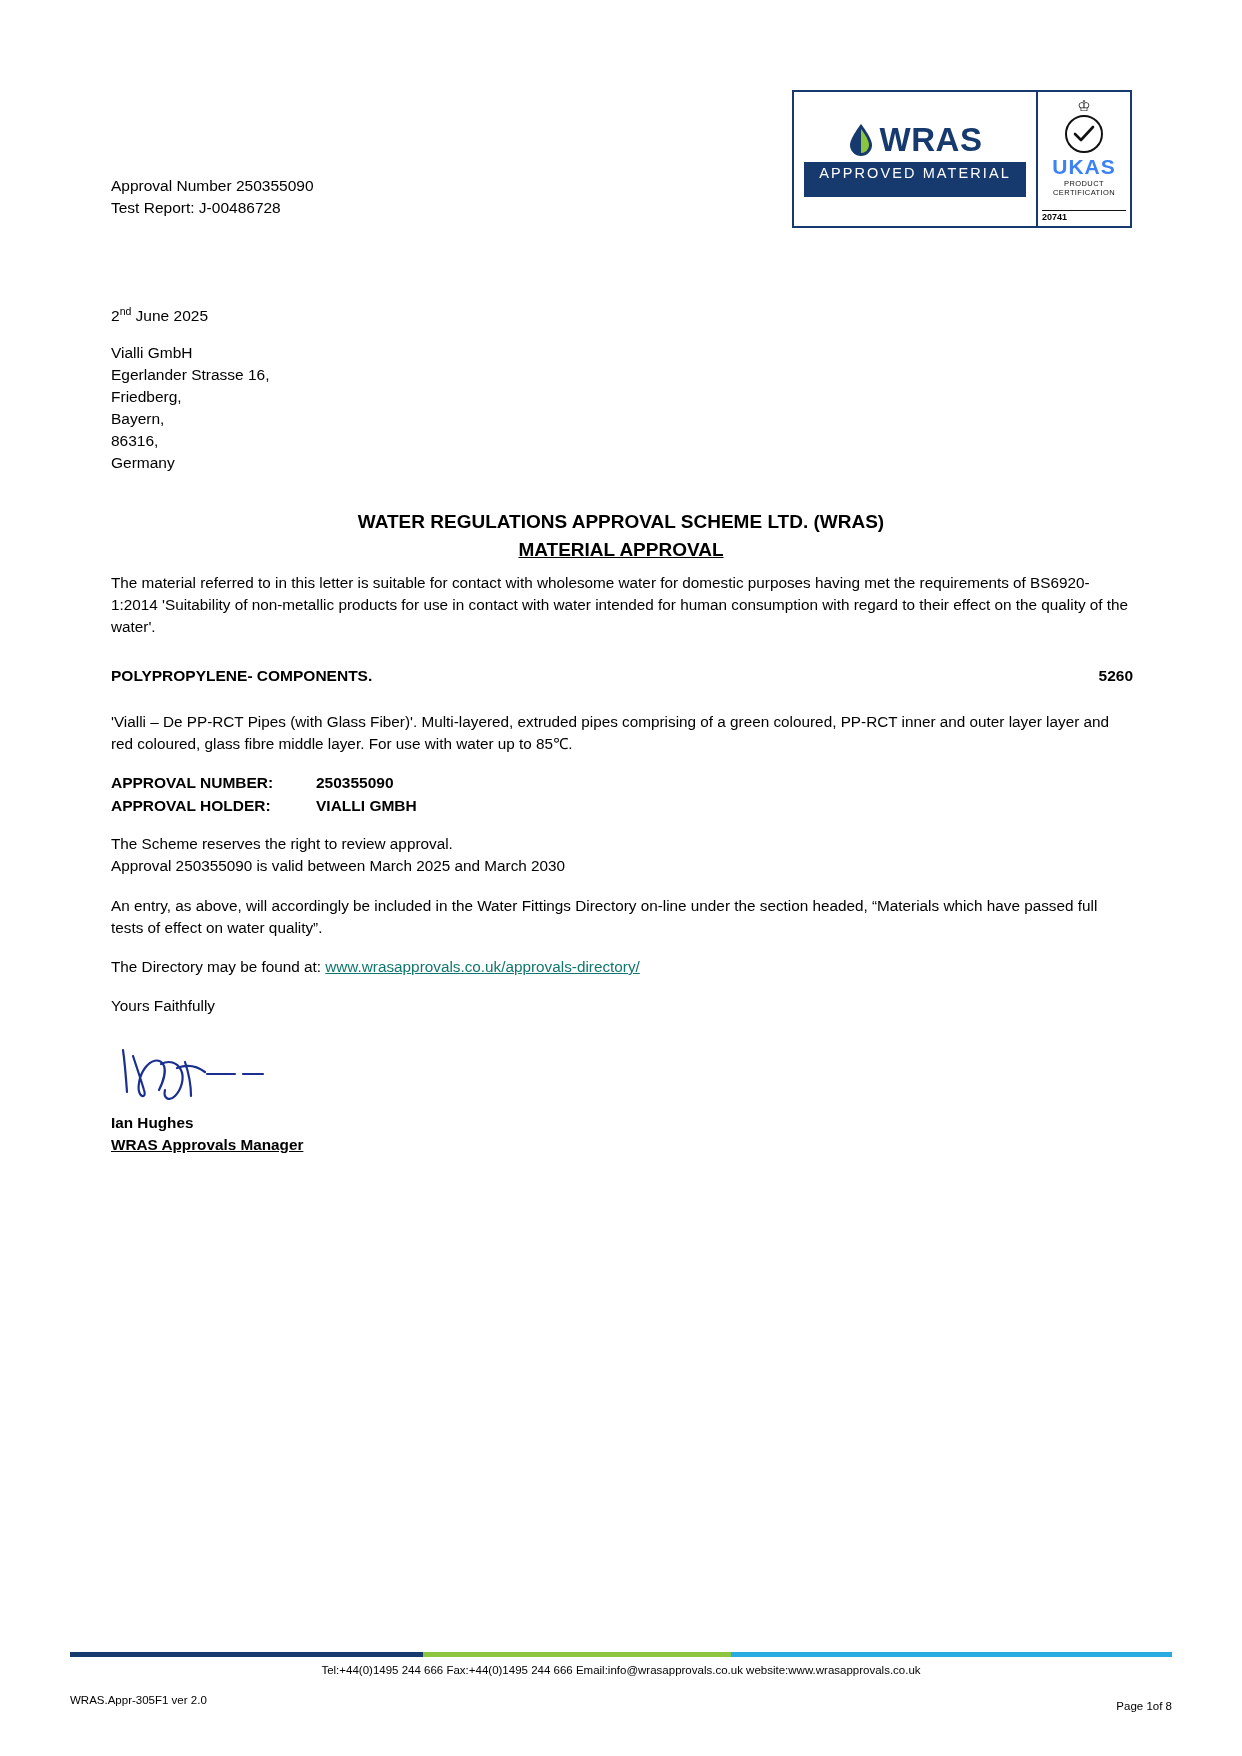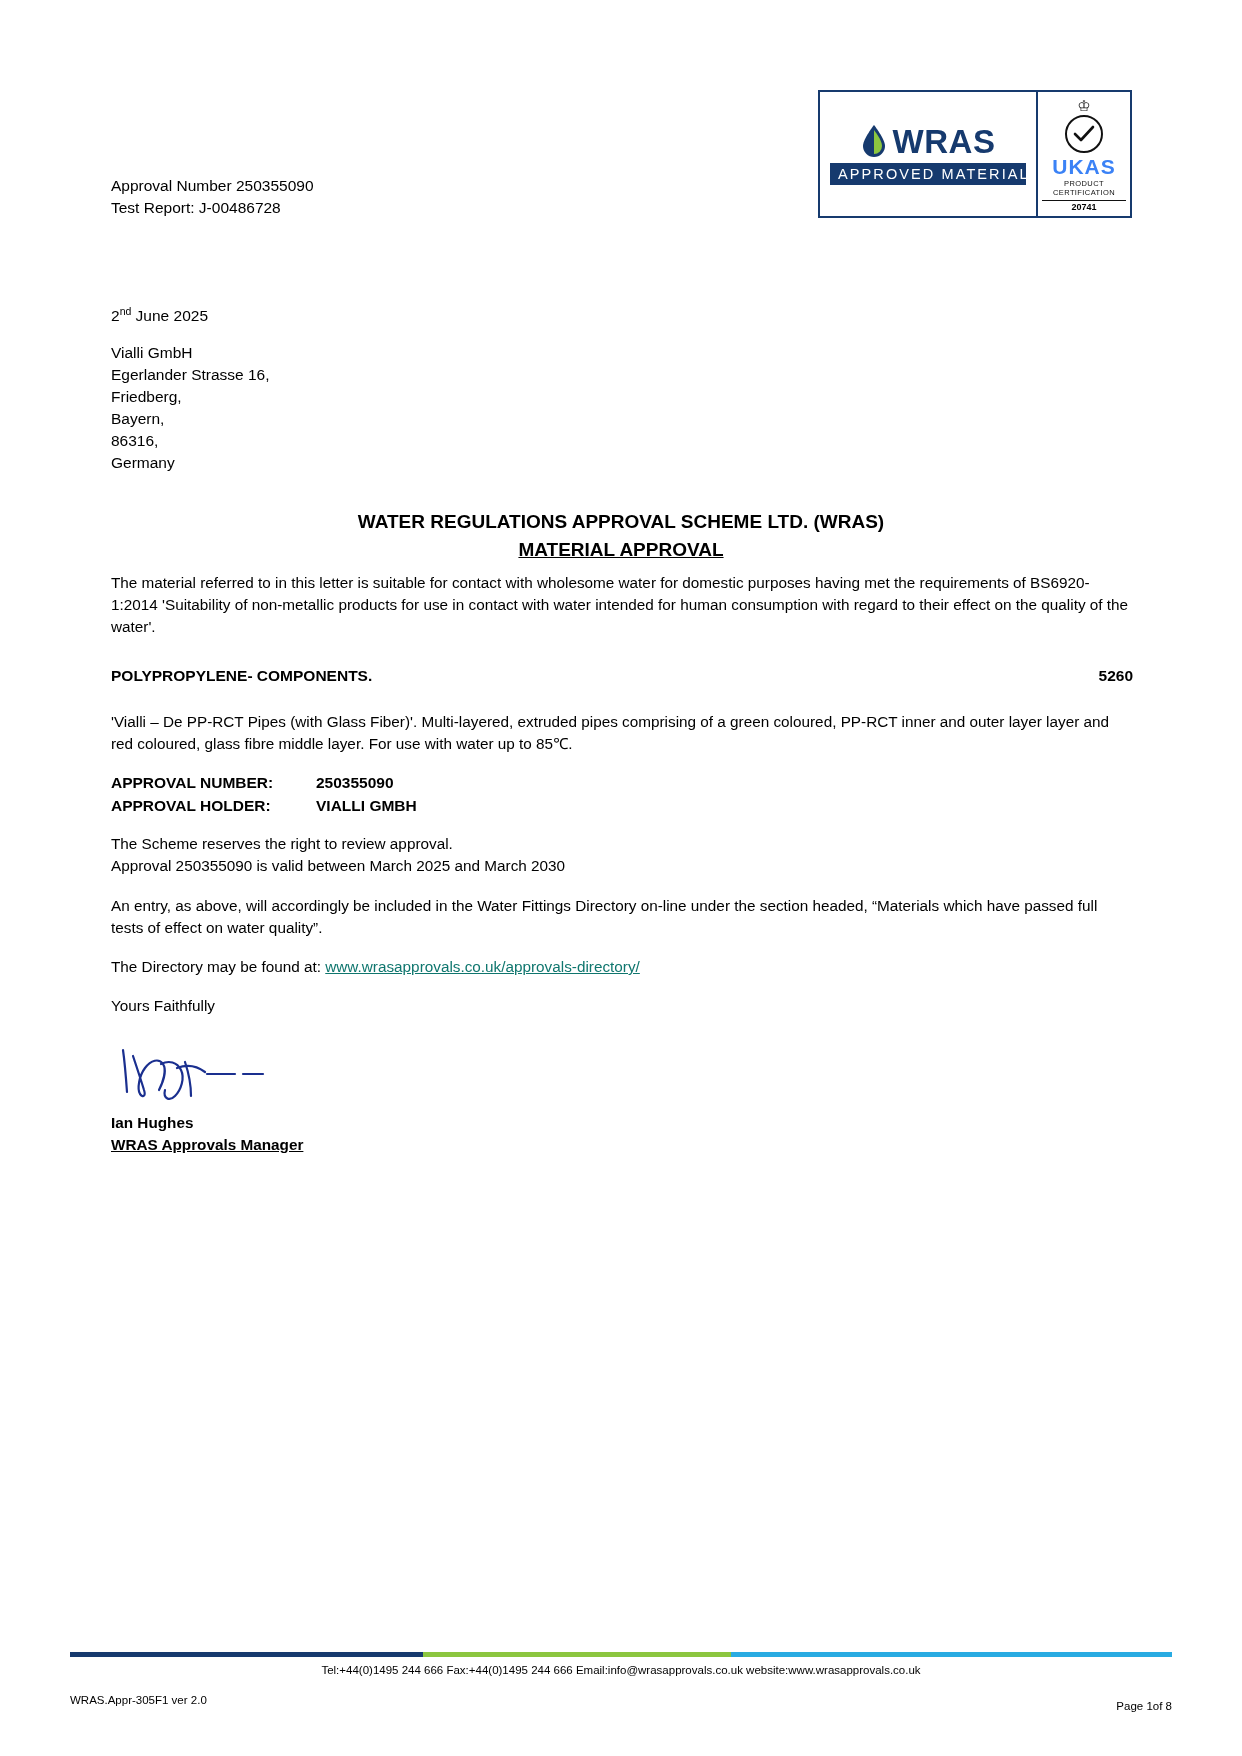--- a/index.html
+++ b/index.html
@@ -25,21 +25,21 @@
   .logo-block {
     position: absolute;
     top: 90px;
     right: 110px;
     display: flex;
     align-items: stretch;
     border: 2px solid #163a6e;
     background: #fff;
   }
   .wras-side {
-    width: 218px;
+    width: 244px;
     padding: 10px 10px 8px 10px;
     box-sizing: border-box;
     display: flex;
     flex-direction: column;
     justify-content: center;
     align-items: center;
     border-right: 2px solid #163a6e;
   }
   .wras-top {
     display: flex;
@@ -58,24 +58,24 @@
     letter-spacing: 0.5px;
     color: #163a6e;
     line-height: 1;
   }
   .wras-sub {
     margin-top: 5px;
     background: #163a6e;
     color: #ffffff;
     font-size: 14.5px;
     letter-spacing: 2.1px;
-    padding: 3px 8px 3px 8px;
+    padding: 3px 8px 16px 8px;
     width: 100%;
     box-sizing: border-box;
-    text-align: left;
+    text-align: center;
     white-space: nowrap;
   }
   .ukas-side {
     width: 92px;
     padding: 6px 4px 4px 4px;
     box-sizing: border-box;
     display: flex;
     flex-direction: column;
     align-items: center;
     justify-content: flex-start;
@@ -105,26 +105,26 @@
   }
   .ukas-lines {
     font-size: 7.5px;
     letter-spacing: 0.4px;
     text-align: center;
     line-height: 1.25;
     margin-top: 2px;
     color: #111;
   }
   .ukas-num {
-    margin-top: 2px;
+    margin-top: 12px;
     font-size: 9px;
     font-weight: bold;
     border-top: 1.5px solid #111;
     width: 100%;
-    text-align: center;
+    text-align: left;
     padding-top: 1px;
   }
 
   
   .approval-ref {
     position: absolute;
     left: 111px;
     top: 175px;
     font-size: 15.5px;
     line-height: 1.42;

